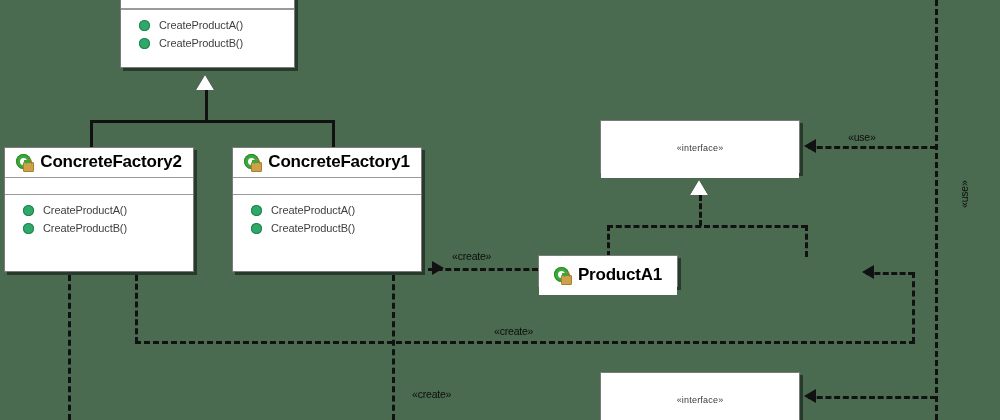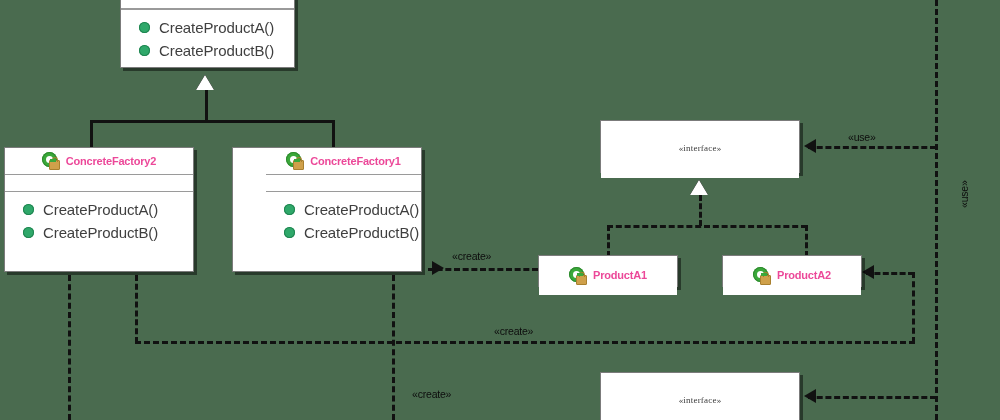--- a/index.html
+++ b/index.html
@@ -31,55 +31,54 @@
     justify-content: center;
     padding: 4px 8px 5px 8px;
     border-bottom: 1.5px solid #9a9a9a;
     background: #ffffff;
     position: relative;
   }
   .umlbox.nohdrline .hdr { border-bottom: none; }
   .umlbox .hdr.iface {
     flex-direction: row;
     padding: 2px 8px 4px 8px;
-    font-family: Liberation Serif, serif;
   }
   .stereo {
     font-size: 9px;
     color: #3b3b3b;
     line-height: 11px;
     letter-spacing: 0.2px;
     text-align: center;
   }
   .iface-row {
     display: flex;
     align-items: center;
     justify-content: center;
     gap: 6px;
   }
   .cname {
-    font-size: 11px;
+    font-size: 17px;
     font-weight: bold;
-    color: #ec4899;
+    color: #000000;
     white-space: nowrap;
     letter-spacing: -0.2px;
   }
   .attrs {
     height: 16px;
     border-bottom: 1.5px solid #9a9a9a;
   }
   .ops {
     padding: 6px 4px 7px 4px;
   }
   .op {
     display: flex;
     align-items: center;
     gap: 9px;
     padding: 3px 0 3px 14px;
-    font-size: 15px;
+    font-size: 11px;
     color: #3f3f3f;
     white-space: nowrap;
     letter-spacing: -0.1px;
   }
 
   
   .ico-class {
     position: relative;
     width: 17px;
     height: 17px;
@@ -279,21 +278,21 @@
         <span class="ico-op"></span>
         <span>CreateProductA()</span>
       </div>
       <div class="op">
         <span class="ico-op"></span>
         <span>CreateProductB()</span>
       </div>
     </div>
   </div>
 
-  <div class="umlbox" style="left:232px; top:147px; width:190px; height:125px;padding-left:33px;">
+  <div class="umlbox" style="left:232px; top:147px; width:190px; height:125px;">
     <div class="hdr">
       <span class="ico-class">
         <span class="disc"></span>
           <span class="lock"></span>
       </span>
       <span class="cname" style="margin-left:7px;">ConcreteFactory1</span>
     </div>
     <div class="attrs"></div>
     <div class="ops">
       <div class="op">
@@ -316,29 +315,20 @@
   <div class="umlbox nohdrline" style="left:538px; top:255px; width:140px; height:32px;">
     <div class="hdr" style="height:100%;">
       <span class="ico-class">
         <span class="disc"></span>
           <span class="lock"></span>
       </span>
       <span class="cname" style="margin-left:7px;">ProductA1</span>
     </div>
   </div>
 
-  <div class="umlbox nohdrline" style="left:722px; top:255px; width:140px; height:32px;">
-    <div class="hdr" style="height:100%;">
-      <span class="ico-class">
-        <span class="disc"></span>
-          <span class="lock"></span>
-      </span>
-      <span class="cname" style="margin-left:7px;">ProductA2</span>
-    </div>
-  </div>
 
   <div class="umlbox nohdrline" style="left:600px; top:372px; width:200px; height:53px;">
     <div class="hdr iface" style="height:100%;">
       <span class="stereo">«interface»</span>
     </div>
   </div>
 
   <div class="edge-label" style="left:452px; top:250px;">«create»</div>
   <div class="edge-label" style="left:494px; top:325px;">«create»</div>
   <div class="edge-label" style="left:412px; top:388px;">«create»</div>

